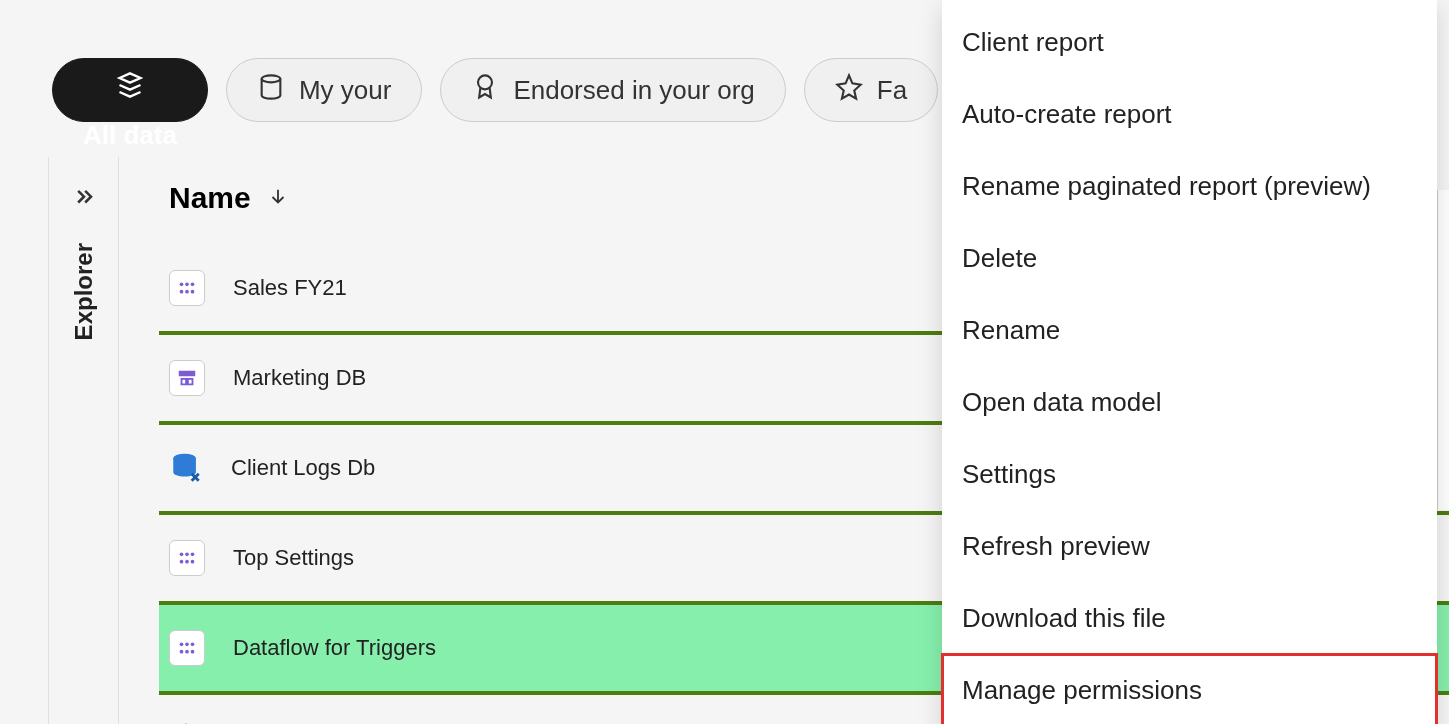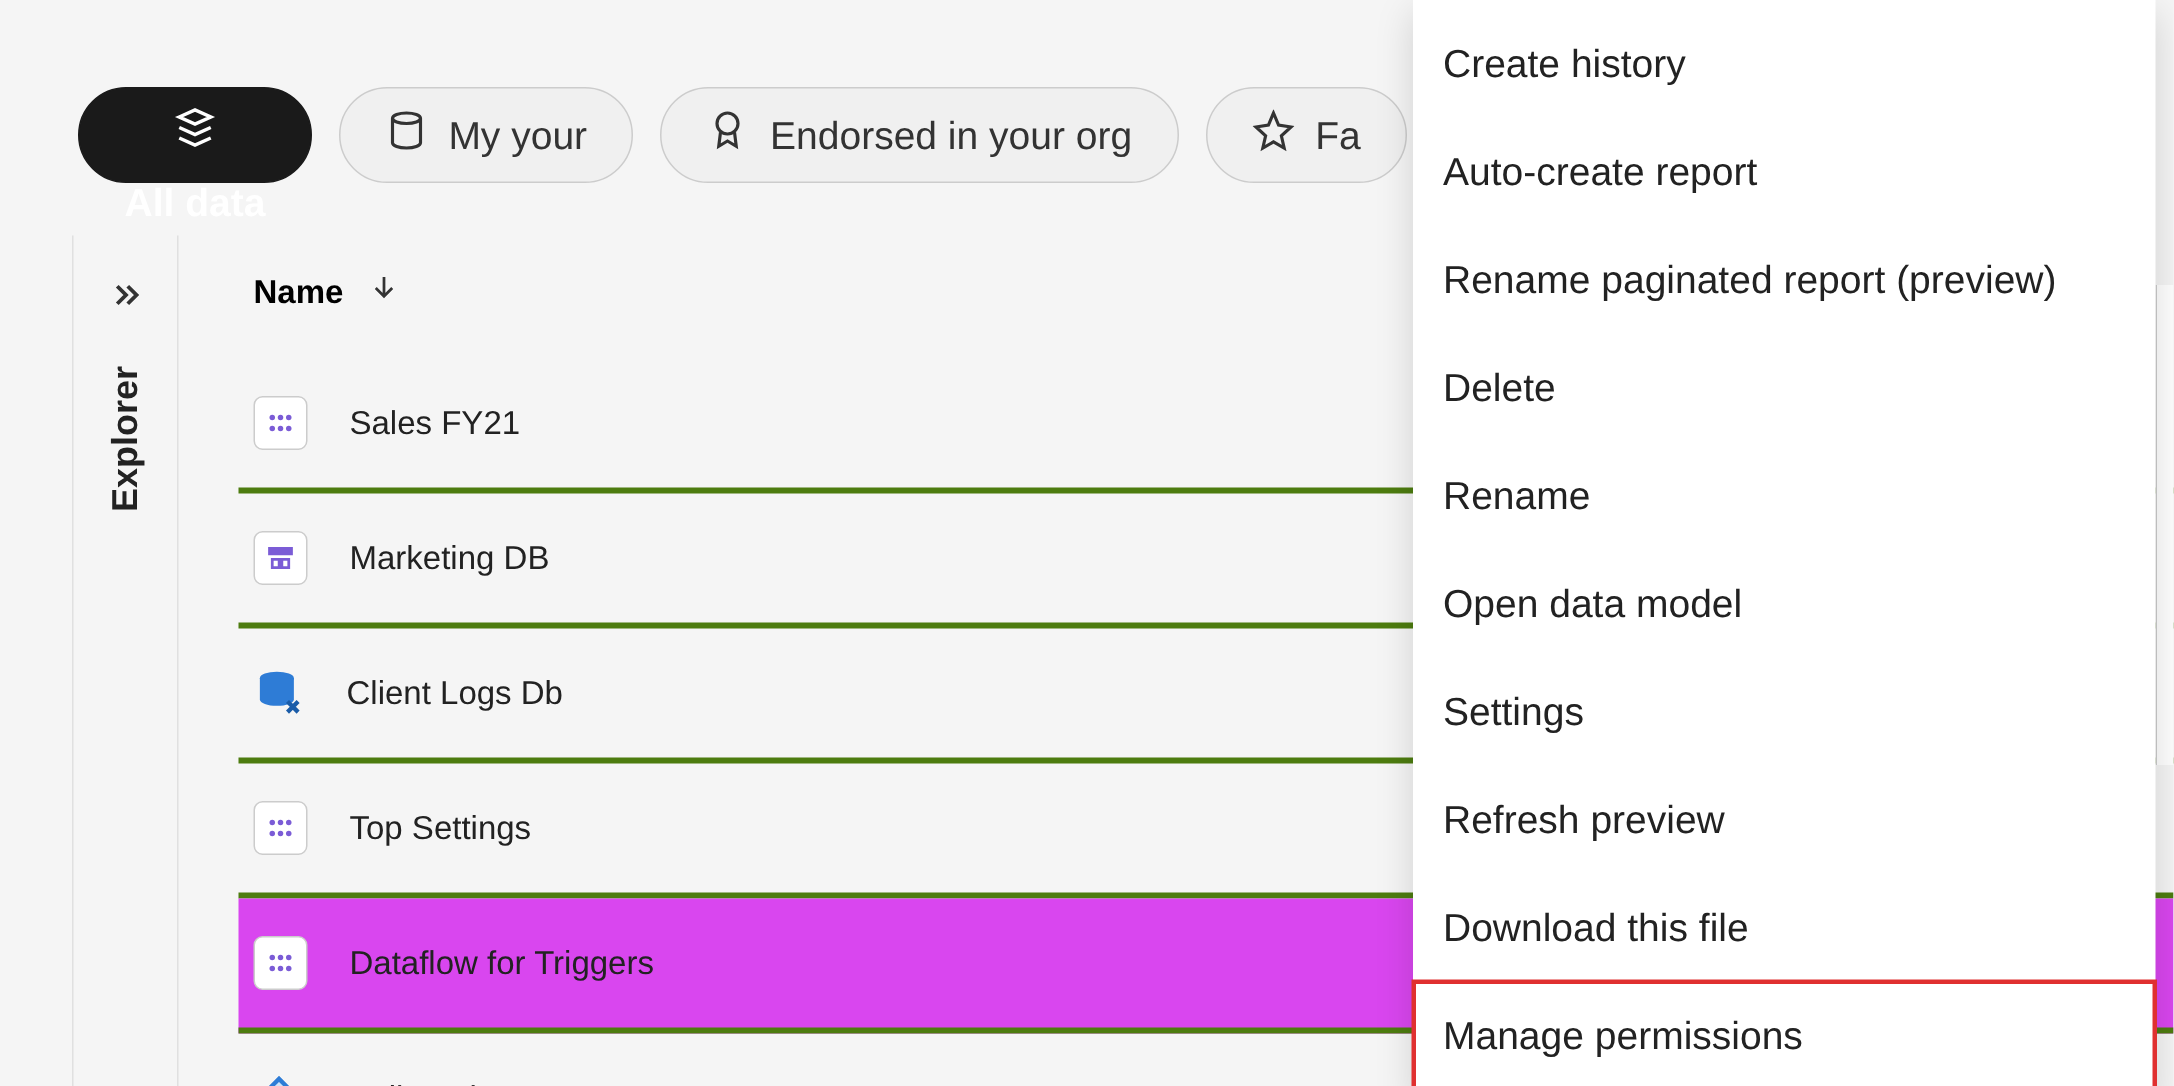--- a/index.html
+++ b/index.html
@@ -67,39 +67,39 @@
       margin-top: 8px;
     }
     .table-area {
       flex: 1;
       padding-left: 40px;
     }
     .table-header {
       display: flex;
       align-items: center;
       gap: 16px;
-      font-size: 22px;
+      font-size: 30px;
       font-weight: 700;
       padding: 24px 10px 30px 10px;
     }
     .table-header svg { width: 22px; height: 22px; }
     .row {
       display: flex;
       align-items: center;
       height: 90px;
       border-bottom: 4px solid #4d7c0f;
       padding-left: 10px;
       font-size: 22px;
       color: #222;
       gap: 28px;
       cursor: pointer;
       position: relative;
     }
     .row.selected {
-      background: #d946ef;
+      background: #86efac;
     }
     .row .icon-box {
       width: 36px;
       height: 36px;
       border-radius: 6px;
       border: 1px solid #ccc;
       background: #fff;
       display:flex;align-items:center;justify-content:center;flex-shrink:0;
     }
     .row .icon-box.dots svg { width: 22px; height: 22px; }
@@ -296,21 +296,21 @@
               <path d="M12 3l8 8-8 8-8-8z" fill="#cfe4f7"></path>
             </svg>
           </div>
           <span>Daily Sales</span>
         </div>
       </div>
   </div>
 </div>
 
 <div class="context-menu" id="ctx-menu">
-    <div class="context-item">Create history</div>
+    <div class="context-item">Client report</div>
     <div class="context-item">Auto-create report</div>
     <div class="context-item">Rename paginated report (preview)</div>
     <div class="context-item">Delete</div>
     <div class="context-item">Rename</div>
     <div class="context-item">Open data model</div>
     <div class="context-item">Settings</div>
     <div class="context-item">Refresh preview</div>
     <div class="context-item">Download this file</div>
     <div class="context-item highlighted">Manage permissions</div>
   </div>

